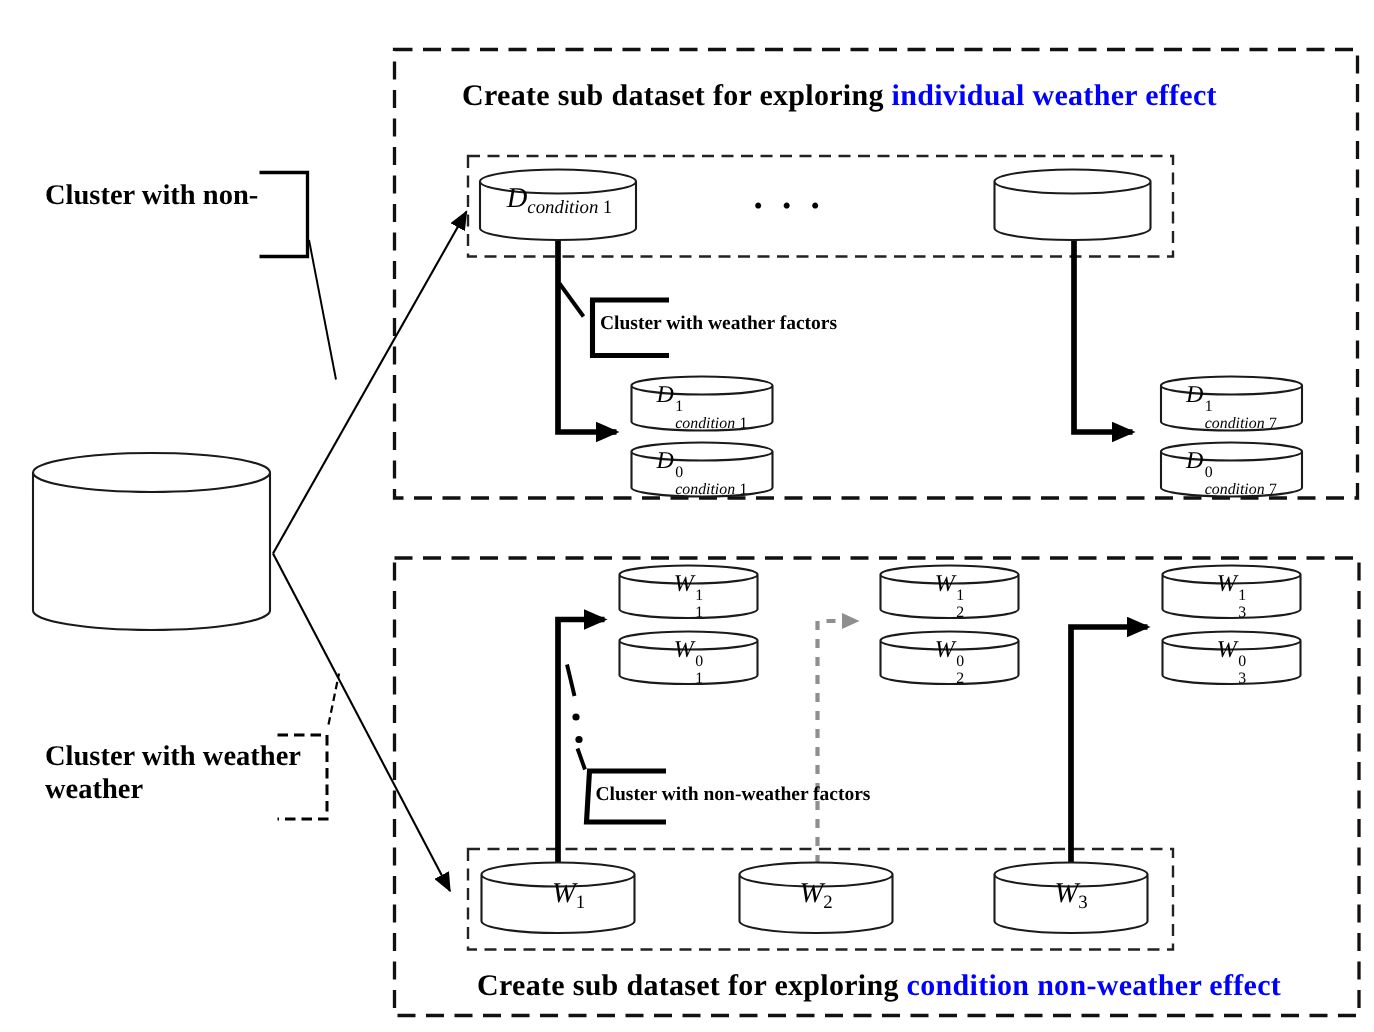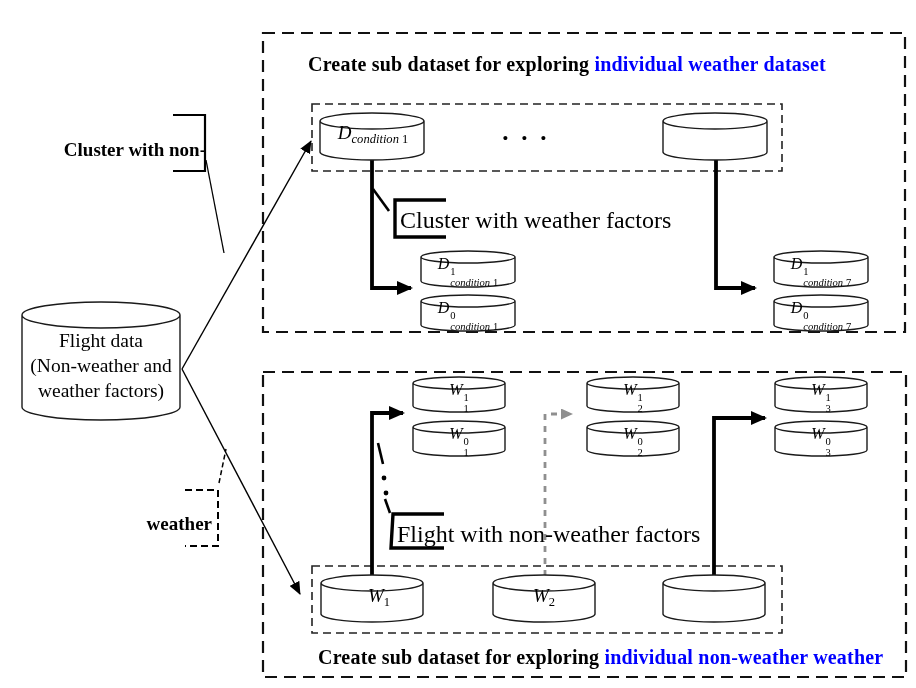--- a/index.html
+++ b/index.html
@@ -4,22 +4,22 @@
 <style>
   :root{ --blue:#0000ff; --gray:#8f8f8f; }
   html,body{margin:0;padding:0;background:#ffffff;}
   body{width:916px;height:688px;position:relative;overflow:hidden;
        font-family:"Liberation Serif",serif;color:#000;}
   #stage{position:absolute;left:0;top:0;width:916px;height:688px;}
   svg{position:absolute;left:0;top:0;}
   .lbl{position:absolute;white-space:nowrap;}
   .title{position:absolute;font-weight:bold;font-size:20px;white-space:nowrap;letter-spacing:0.2px;}
   .blue{color:var(--blue);}
-  .rlabel{text-align:right;font-weight:bold;font-size:19px;line-height:22px;margin-top:19px;}
-  .midlabel{font-weight:normal;font-size:24px;}
+  .rlabel{font-weight:bold;font-size:19px;line-height:22px;}
+  .midlabel{font-weight:bold;font-size:13px;}
   .flight{ text-align:center;font-size:19.5px;line-height:25px;}
   .cyl-lbl{position:absolute;text-align:center;font-size:19px;}
   .cyl-lbl-sm{position:absolute;text-align:center;font-size:16px;}
   .mi{font-style:italic;}
   .sr{font-size:0.66em;vertical-align:-0.32em;}
   .sr .num{margin-left:3px;font-style:normal;}
   .stack{display:inline-flex;flex-direction:column;align-items:flex-start;
          font-size:0.66em;line-height:1.02;vertical-align:-0.55em;margin-left:1px;}
   .stack .num{font-style:normal;}
   .stack .swrap .num{margin-left:3px;}
@@ -81,40 +81,36 @@
   <path class="cylsh" d="M493,583 A51,8 0 0 1 595,583 A51,8 0 0 1 493,583 L493,614 A51,8 0 0 0 595,614 L595,583" fill="#ffffff" stroke="#1a1a1a" stroke-width="1.4"></path>
   <path class="cylsh" d="M663,583 A51,8 0 0 1 765,583 A51,8 0 0 1 663,583 L663,614 A51,8 0 0 0 765,614 L765,583" fill="#ffffff" stroke="#1a1a1a" stroke-width="1.4"></path>
   <path class="cylsh" d="M413,383 A46,6 0 0 1 505,383 A46,6 0 0 1 413,383 L413,406 A46,6 0 0 0 505,406 L505,383" fill="#ffffff" stroke="#1a1a1a" stroke-width="1.4"></path>
   <path class="cylsh" d="M413,427 A46,6 0 0 1 505,427 A46,6 0 0 1 413,427 L413,450 A46,6 0 0 0 505,450 L505,427" fill="#ffffff" stroke="#1a1a1a" stroke-width="1.4"></path>
   <path class="cylsh" d="M587,383 A46,6 0 0 1 679,383 A46,6 0 0 1 587,383 L587,406 A46,6 0 0 0 679,406 L679,383" fill="#ffffff" stroke="#1a1a1a" stroke-width="1.4"></path>
   <path class="cylsh" d="M587,427 A46,6 0 0 1 679,427 A46,6 0 0 1 587,427 L587,450 A46,6 0 0 0 679,450 L679,427" fill="#ffffff" stroke="#1a1a1a" stroke-width="1.4"></path>
   <path class="cylsh" d="M775,383 A46,6 0 0 1 867,383 A46,6 0 0 1 775,383 L775,406 A46,6 0 0 0 867,406 L867,383" fill="#ffffff" stroke="#1a1a1a" stroke-width="1.4"></path>
   <path class="cylsh" d="M775,427 A46,6 0 0 1 867,427 A46,6 0 0 1 775,427 L775,450 A46,6 0 0 0 867,450 L867,427" fill="#ffffff" stroke="#1a1a1a" stroke-width="1.4"></path>
 </svg>
 
-<div class="title" style="left:308px;top:53px;"><span>Create sub dataset for exploring </span><span class="blue">individual weather dataset</span></div>
-<div class="title" style="left:318px;top:646px;"><span>Create sub dataset for exploring </span><span class="blue">individual non-weather weather</span></div>
+<div class="title" style="left:308px;top:53px;"><span>Create sub dataset for exploring </span><span class="blue">individual weather effect</span></div>
+<div class="title" style="left:318px;top:646px;"><span>Create sub dataset for exploring </span><span class="blue">condition non-weather effect</span></div>
 
 <div class="lbl rlabel" style="left:30px;top:120px;width:176px;">
   <div>Cluster with non-</div>
 </div>
 <div class="lbl rlabel" style="left:30px;top:494px;width:182px;">
+  <div>Cluster with weather</div>
   <div>weather</div>
 </div>
 
 <div class="lbl midlabel" style="left:400px;top:207px;">Cluster with weather factors</div>
-<div class="lbl midlabel" style="left:397px;top:521px;">Flight with non-weather factors</div>
+<div class="lbl midlabel" style="left:397px;top:521px;">Cluster with non-weather factors</div>
 
 <div class="dots" style="left:500px;top:130px;width:54px;">• • •</div>
 
-<div class="lbl flight" style="left:22px;top:328px;width:158px;">
-  <div>Flight data</div>
-  <div>(Non-weather and</div>
-  <div>weather factors)</div>
-</div>
 
 <div class="cyl-lbl" style="left:320px;top:122px;width:106px;"><span class="mi">D</span><span class="sr"><span class="mi">condition</span><span class="num">1</span></span></div>
 
 <div class="cyl-lbl-sm" style="left:421px;top:255px;width:94px;"><span class="mi">D</span><span class="stack">
         <span class="num">1</span>
         <span class="swrap"><span class="mi">condition</span><span class="num">1</span></span>
       </span></div>
 <div class="cyl-lbl-sm" style="left:421px;top:299px;width:94px;"><span class="mi">D</span><span class="stack">
         <span class="num">0</span>
         <span class="swrap"><span class="mi">condition</span><span class="num">1</span></span>
@@ -123,20 +119,21 @@
         <span class="num">1</span>
         <span class="swrap"><span class="mi">condition</span><span class="num">7</span></span>
       </span></div>
 <div class="cyl-lbl-sm" style="left:774px;top:299px;width:94px;"><span class="mi">D</span><span class="stack">
         <span class="num">0</span>
         <span class="swrap"><span class="mi">condition</span><span class="num">7</span></span>
       </span></div>
 
 <div class="cyl-lbl" style="left:321px;top:585px;width:116px;"><span class="mi">W</span><span class="sr"><span>1</span></span></div>
 <div class="cyl-lbl" style="left:493px;top:585px;width:102px;"><span class="mi">W</span><span class="sr"><span>2</span></span></div>
+<div class="cyl-lbl" style="left:663px;top:585px;width:102px;"><span class="mi">W</span><span class="sr"><span>3</span></span></div>
 
 <div class="cyl-lbl-sm" style="left:413px;top:381px;width:92px;"><span class="mi">W</span><span class="stack">
         <span class="num">1</span>
         <span class="num">1</span>
       </span></div>
 <div class="cyl-lbl-sm" style="left:413px;top:425px;width:92px;"><span class="mi">W</span><span class="stack">
         <span class="num">0</span>
         <span class="num">1</span>
       </span></div>
 <div class="cyl-lbl-sm" style="left:587px;top:381px;width:92px;"><span class="mi">W</span><span class="stack">

